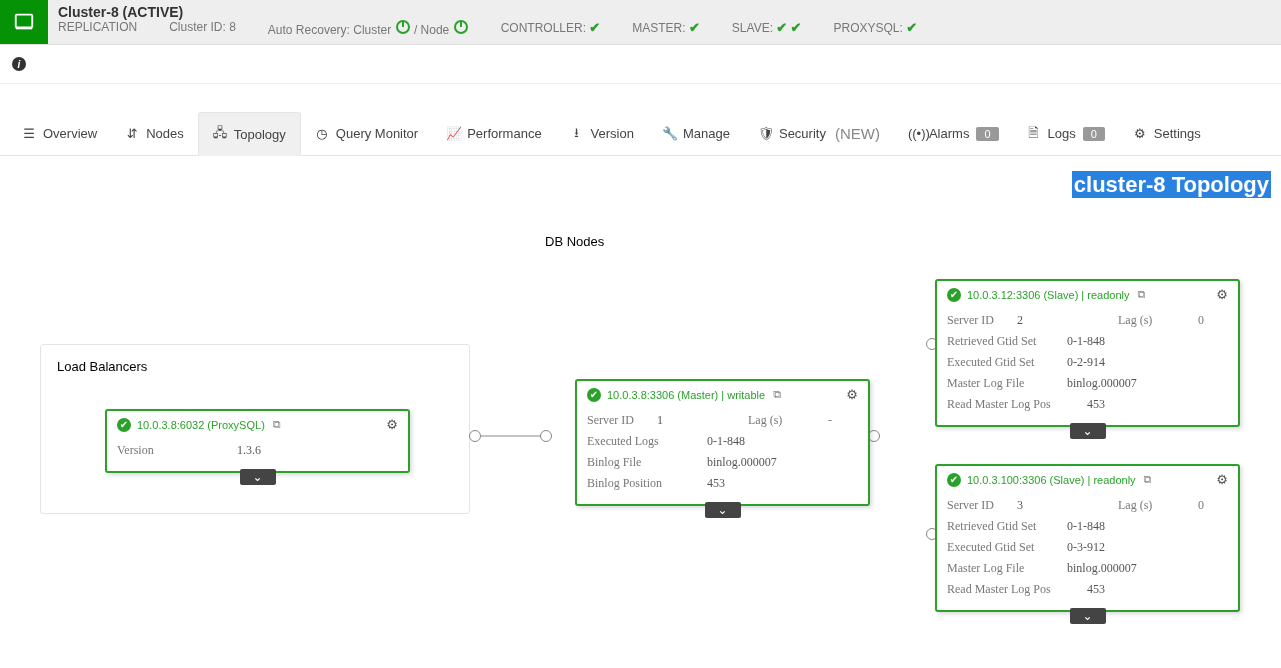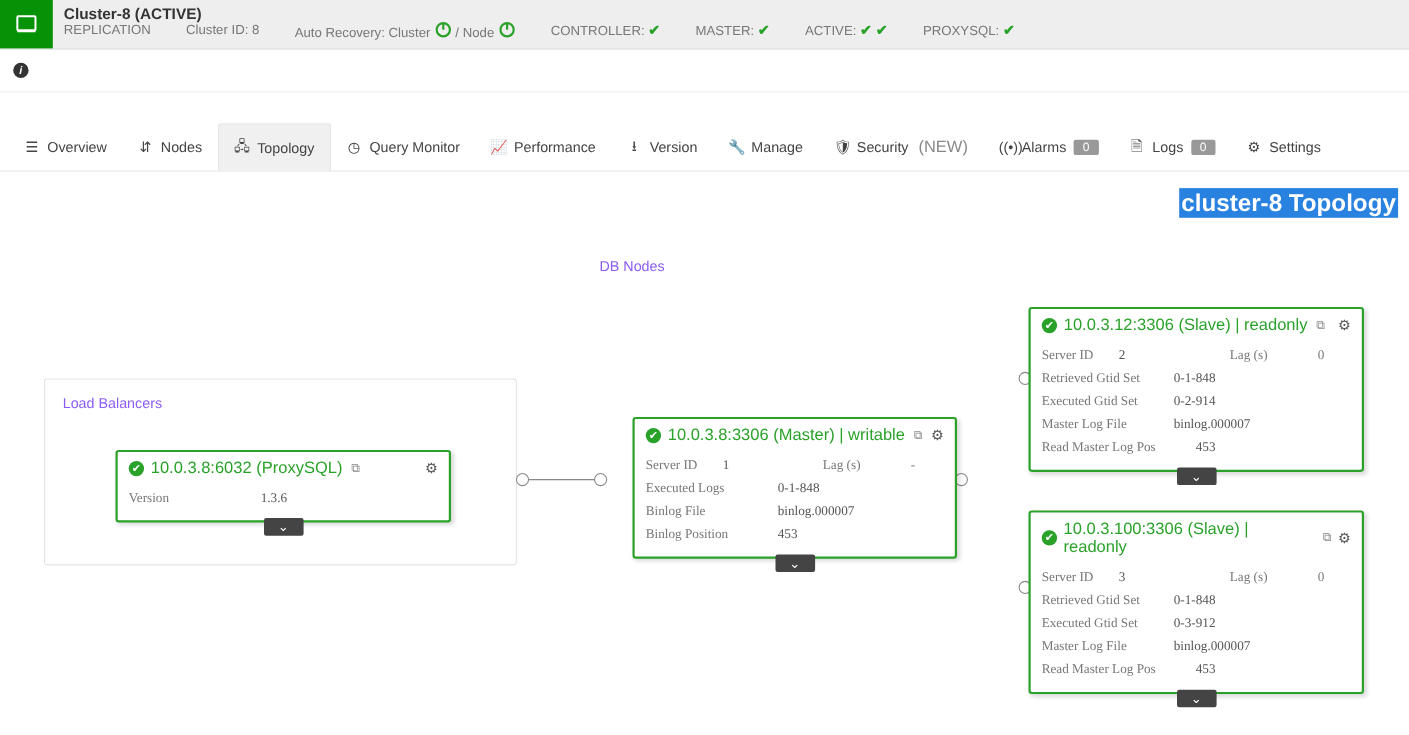--- a/index.html
+++ b/index.html
@@ -140,21 +140,21 @@
 
   .section-box {
     position: absolute;
     border: 1px solid #e4e4e4;
     border-radius: 3px;
     padding: 14px 16px 24px 16px;
     background: #fff;
   }
   .section-box.lb { left: 30px; top: 130px; width: 430px; height: 170px; }
   .section-box.db { left: 535px; top: 20px; width: 720px; height: 430px; border-top: none; border-left: none; border-right: none; border-bottom: none;}
-  .section-label { font-size: 13px; color: #8b5cf6; margin-bottom: 14px; }
+  .section-label { font-size: 13px; color: #000000; margin-bottom: 14px; }
 
   .node-card {
     position: absolute;
     border: 2px solid #2aa22a;
     border-radius: 3px;
     background: #fff;
     box-shadow: 2px 2px 4px rgba(0,0,0,0.15);
   }
   .node-card.proxysql { left: 95px; top: 195px; width: 305px; }
   .node-card.master   { left: 565px; top: 165px; width: 295px; }
@@ -172,21 +172,21 @@
     border-radius: 50%;
     background: #2aa22a;
     color: #fff;
     display: inline-flex;
     align-items: center;
     justify-content: center;
     font-size: 10px;
   }
   .node-card .hdr .name {
     color: #2aa22a;
-    font-size: 15px;
+    font-size: 11px;
   }
   .node-card .hdr .ext-icon { color:#888; font-size:11px; margin-left:2px; }
   .node-card .hdr .gear {
     margin-left: auto;
     color: #555;
     font-size: 13px;
     cursor: pointer;
   }
   .node-card .body {
     padding: 4px 10px 10px 10px;
@@ -258,21 +258,21 @@
       </span>
       <span>
         <span>CONTROLLER:</span>
         <span class="check">✔</span>
       </span>
       <span>
         <span>MASTER:</span>
         <span class="check">✔</span>
       </span>
       <span>
-        <span>ACTIVE:</span>
+        <span>SLAVE:</span>
         <span class="check">✔</span>
         <span class="check">✔</span>
       </span>
       <span>
         <span>PROXYSQL:</span>
         <span class="check">✔</span>
       </span>
     </div>
   </div>
 </div>

